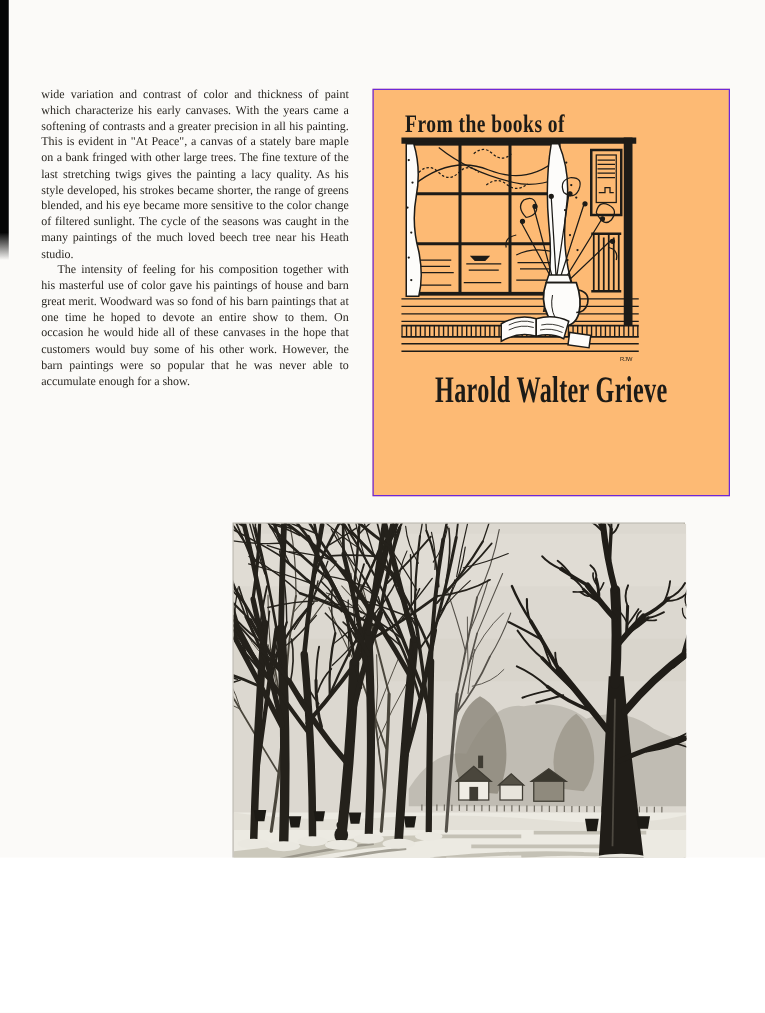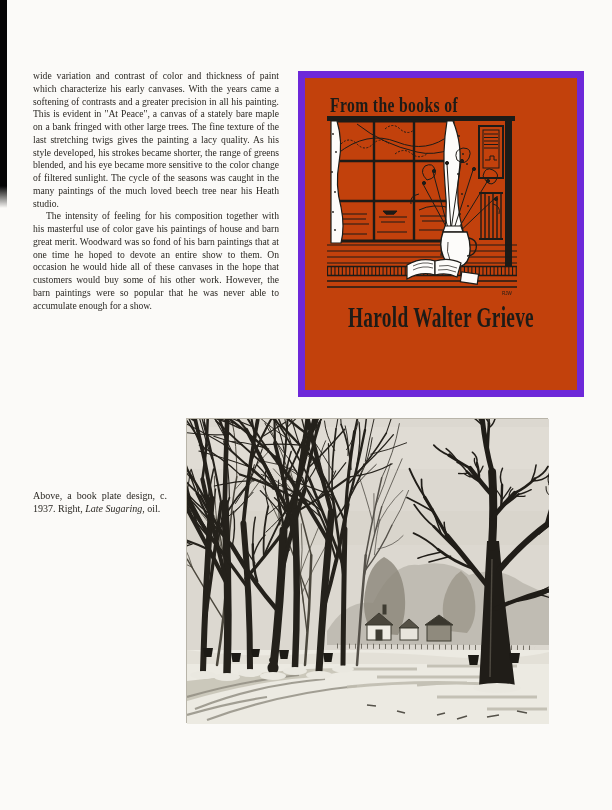--- a/index.html
+++ b/index.html
@@ -4,31 +4,31 @@
 <style>
   :root{
     --paper:#fbfaf8;
     --ink:#26231e;
     --painting-sky:#dcd8d0;
     --painting-snow:#eceae2;
   }
   *{box-sizing:border-box;margin:0;padding:0;}
   html,body{width:612px;height:810px;}
   body{background:#fff;font-family:"Liberation Serif",serif;}
-  .page{position:absolute;inset:0;width:612px;height:810px;background:var(--paper);overflow:hidden;color:var(--ink);}
+  .page{position:absolute;inset:0;width:612px;height:686px;background:var(--paper);overflow:hidden;color:var(--ink);}
   .scan-strip{position:absolute;left:0;top:0;width:7px;height:208px;
     background:linear-gradient(#050505 0 186px, rgba(5,5,5,.55) 196px, rgba(5,5,5,0) 208px);
     filter:blur(.3px);}
   
   .body-text{position:absolute;left:33px;top:70px;width:246px;font-size:9.6px;line-height:12.77px;
     text-align:justify;color:#2a2722;}
   .body-text p{text-align:justify;}
   .body-text p.indent{text-indent:13px;}
   
-  .bookplate{position:absolute;left:298px;top:71px;width:286px;height:326px;border:7px solid #6d28d9;background:#c2410c;}
+  .bookplate{position:absolute;left:298px;top:71px;width:286px;height:326px;border:1px solid #6d28d9;background:#fdba74;}
   .bp-header{position:absolute;left:25px;top:16px;font-size:17px;font-weight:700;letter-spacing:.4px;
     transform:scale(.92,1.18);transform-origin:left top;color:#1d1b17;white-space:nowrap;}
   .bp-svg{position:absolute;left:22px;top:36px;}
   .bp-owner{position:absolute;left:0;top:222px;width:100%;text-align:center;font-size:22px;font-weight:700;
     transform:scale(.88,1.36);transform-origin:center top;color:#1d1b17;white-space:nowrap;letter-spacing:.3px;}
   
   .caption{position:absolute;left:33px;top:489px;width:134px;font-size:10px;line-height:13.4px;text-align:justify;color:#2a2722;}
   .caption .it{font-style:italic;}
   
   .painting{position:absolute;left:186px;top:418px;width:362px;height:305px;border:1px solid #b8b4a9;}
@@ -144,23 +144,20 @@
         <path d="M108 147 q14 -4 26 2 l-4 14 q-10 -5 -22 -2 z"></path>
         <path d="M86 152 q10 -5 20 -2 M86 156 q10 -5 20 -2 M112 152 q9 -2 18 2 M111 156 q9 -2 18 2" stroke-width=".7" fill="none"></path>
         <rect x="134" y="159" width="17" height="10" transform="rotate(8 142 164)"></rect>
       </g>
       <text x="175" y="181" font-size="4.6" font-family="Liberation Sans, sans-serif" fill="#1d1b17">RJW</text>
     </svg>
 
     <div class="bp-owner">Harold Walter Grieve</div>
   </div>
 
-  <div class="caption">
-    <span>Above, a book plate design, c. 1937. Right, </span><span class="it">Late Sugaring</span><span>, oil.</span>
-  </div>
 
   <div class="painting">
     <svg viewBox="0 0 362 305" width="362" height="305">
       <rect width="362" height="305" style="fill:var(--painting-sky)"></rect>
       <rect y="8" width="362" height="42" fill="#e2dfd7" opacity=".6"></rect>
       <rect y="92" width="362" height="34" fill="#d5d1c8" opacity=".5"></rect>
 
       <path d="M140 212 q20 -32 46 -28 q20 -42 46 -38 q30 -6 50 10 q30 -10 54 8 l26 12 l0 50 l-222 0 z" fill="#aaa69b" opacity=".55"></path>
 
       <path d="M185 214 q-12 -20 -6 -46 q4 -22 18 -30 q16 8 20 32 q4 26 -6 46 z" fill="#8b8679" opacity=".8"></path>

